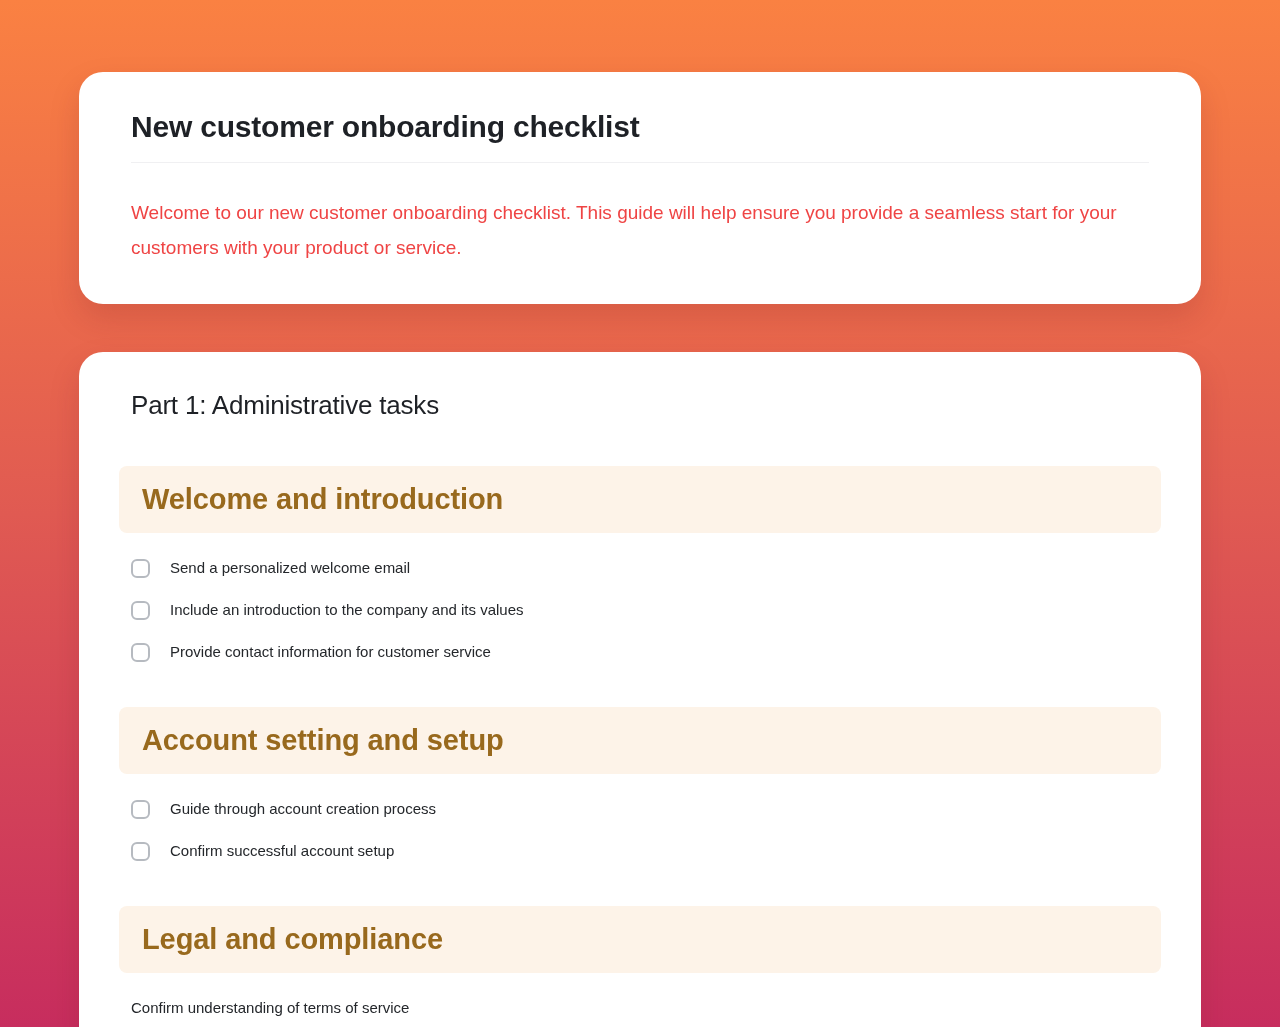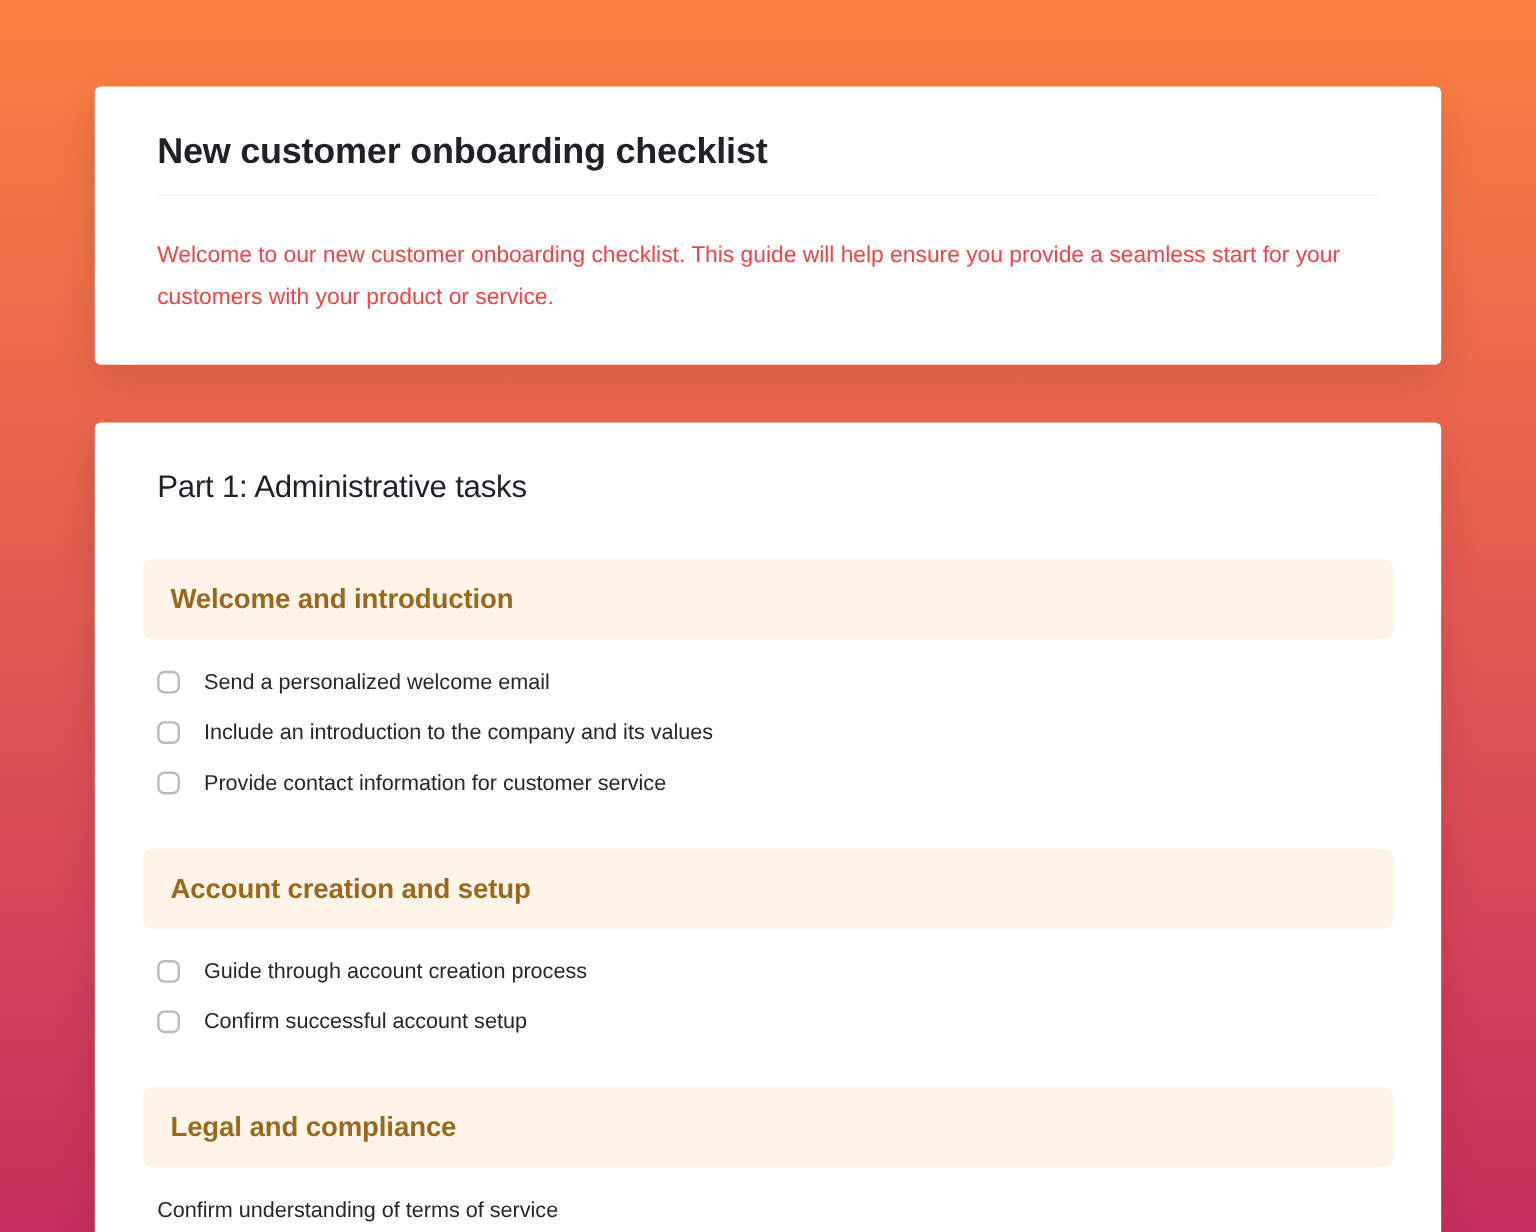--- a/index.html
+++ b/index.html
@@ -12,21 +12,21 @@
   body {
     background: linear-gradient(180deg, #fa8142 0%, #e05a52 50%, #c72d5e 100%);
   }
   .page {
     width: 1122px;
     margin: 0 auto;
     padding-top: 72px;
   }
   .card {
     background: #ffffff;
-    border-radius: 5px;
+    border-radius: 24px;
     box-shadow: 0 14px 30px rgba(120, 30, 40, 0.18);
   }
   .intro-card {
     padding: 36px 52px 39px 52px;
     margin-bottom: 48px;
   }
   .intro-card h1 {
     font-size: 30px;
     line-height: 38px;
     font-weight: 700;
@@ -57,21 +57,21 @@
     letter-spacing: -0.2px;
     margin-bottom: 44px;
   }
   .section-header {
     background: #fdf3e8;
     border-radius: 8px;
     margin: 0 -12px;
     padding: 21px 23px;
   }
   .section-title {
-    font-size: 23px;
+    font-size: 29px;
     line-height: 25px;
     font-weight: 700;
     color: #98691d;
     letter-spacing: -0.1px;
   }
   .items {
     margin-top: 14px;
     margin-bottom: 34px;
   }
   .todo-row {
@@ -83,21 +83,21 @@
   .checkbox {
     flex: 0 0 auto;
     width: 19px;
     height: 19px;
     border: 2px solid #b6bac0;
     border-radius: 6px;
     background: #ffffff;
     margin-right: 20px;
   }
   .todo-label {
-    font-size: 18px;
+    font-size: 15px;
     line-height: 26px;
     color: #24272b;
   }
 </style>
 </head>
 <body>
 
 <div class="page">
 
   <div class="card intro-card">
@@ -126,21 +126,21 @@
 
   <div class="todo-row">
     <span class="checkbox"></span>
     <span class="todo-label">Provide contact information for customer service</span>
   </div>
 </div>
   </section>
 
   <section class="section">
     <div class="section-header">
-      <h3 class="section-title">Account creation and setup</h3>
+      <h3 class="section-title">Account setting and setup</h3>
     </div>
     <div class="items">
   <div class="todo-row">
     <span class="checkbox"></span>
     <span class="todo-label">Guide through account creation process</span>
   </div>
 
 
   <div class="todo-row">
     <span class="checkbox"></span>

